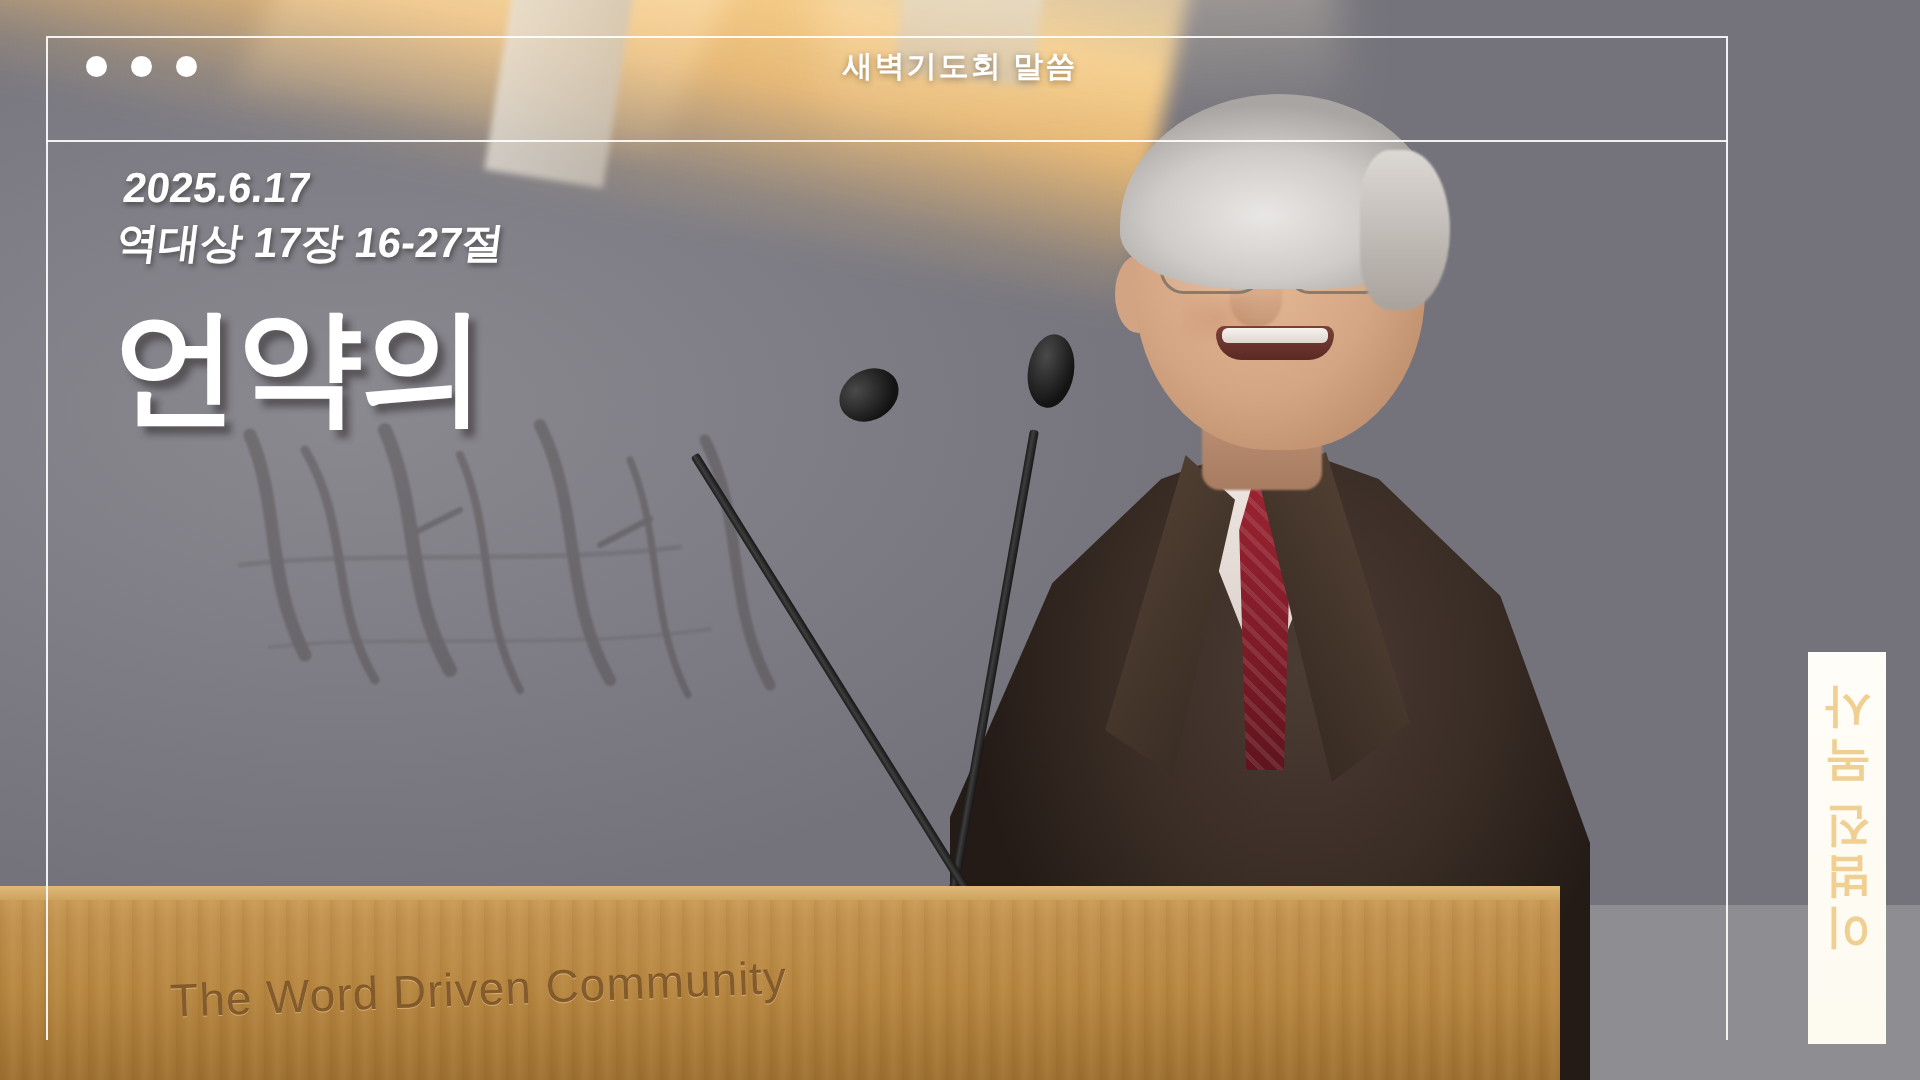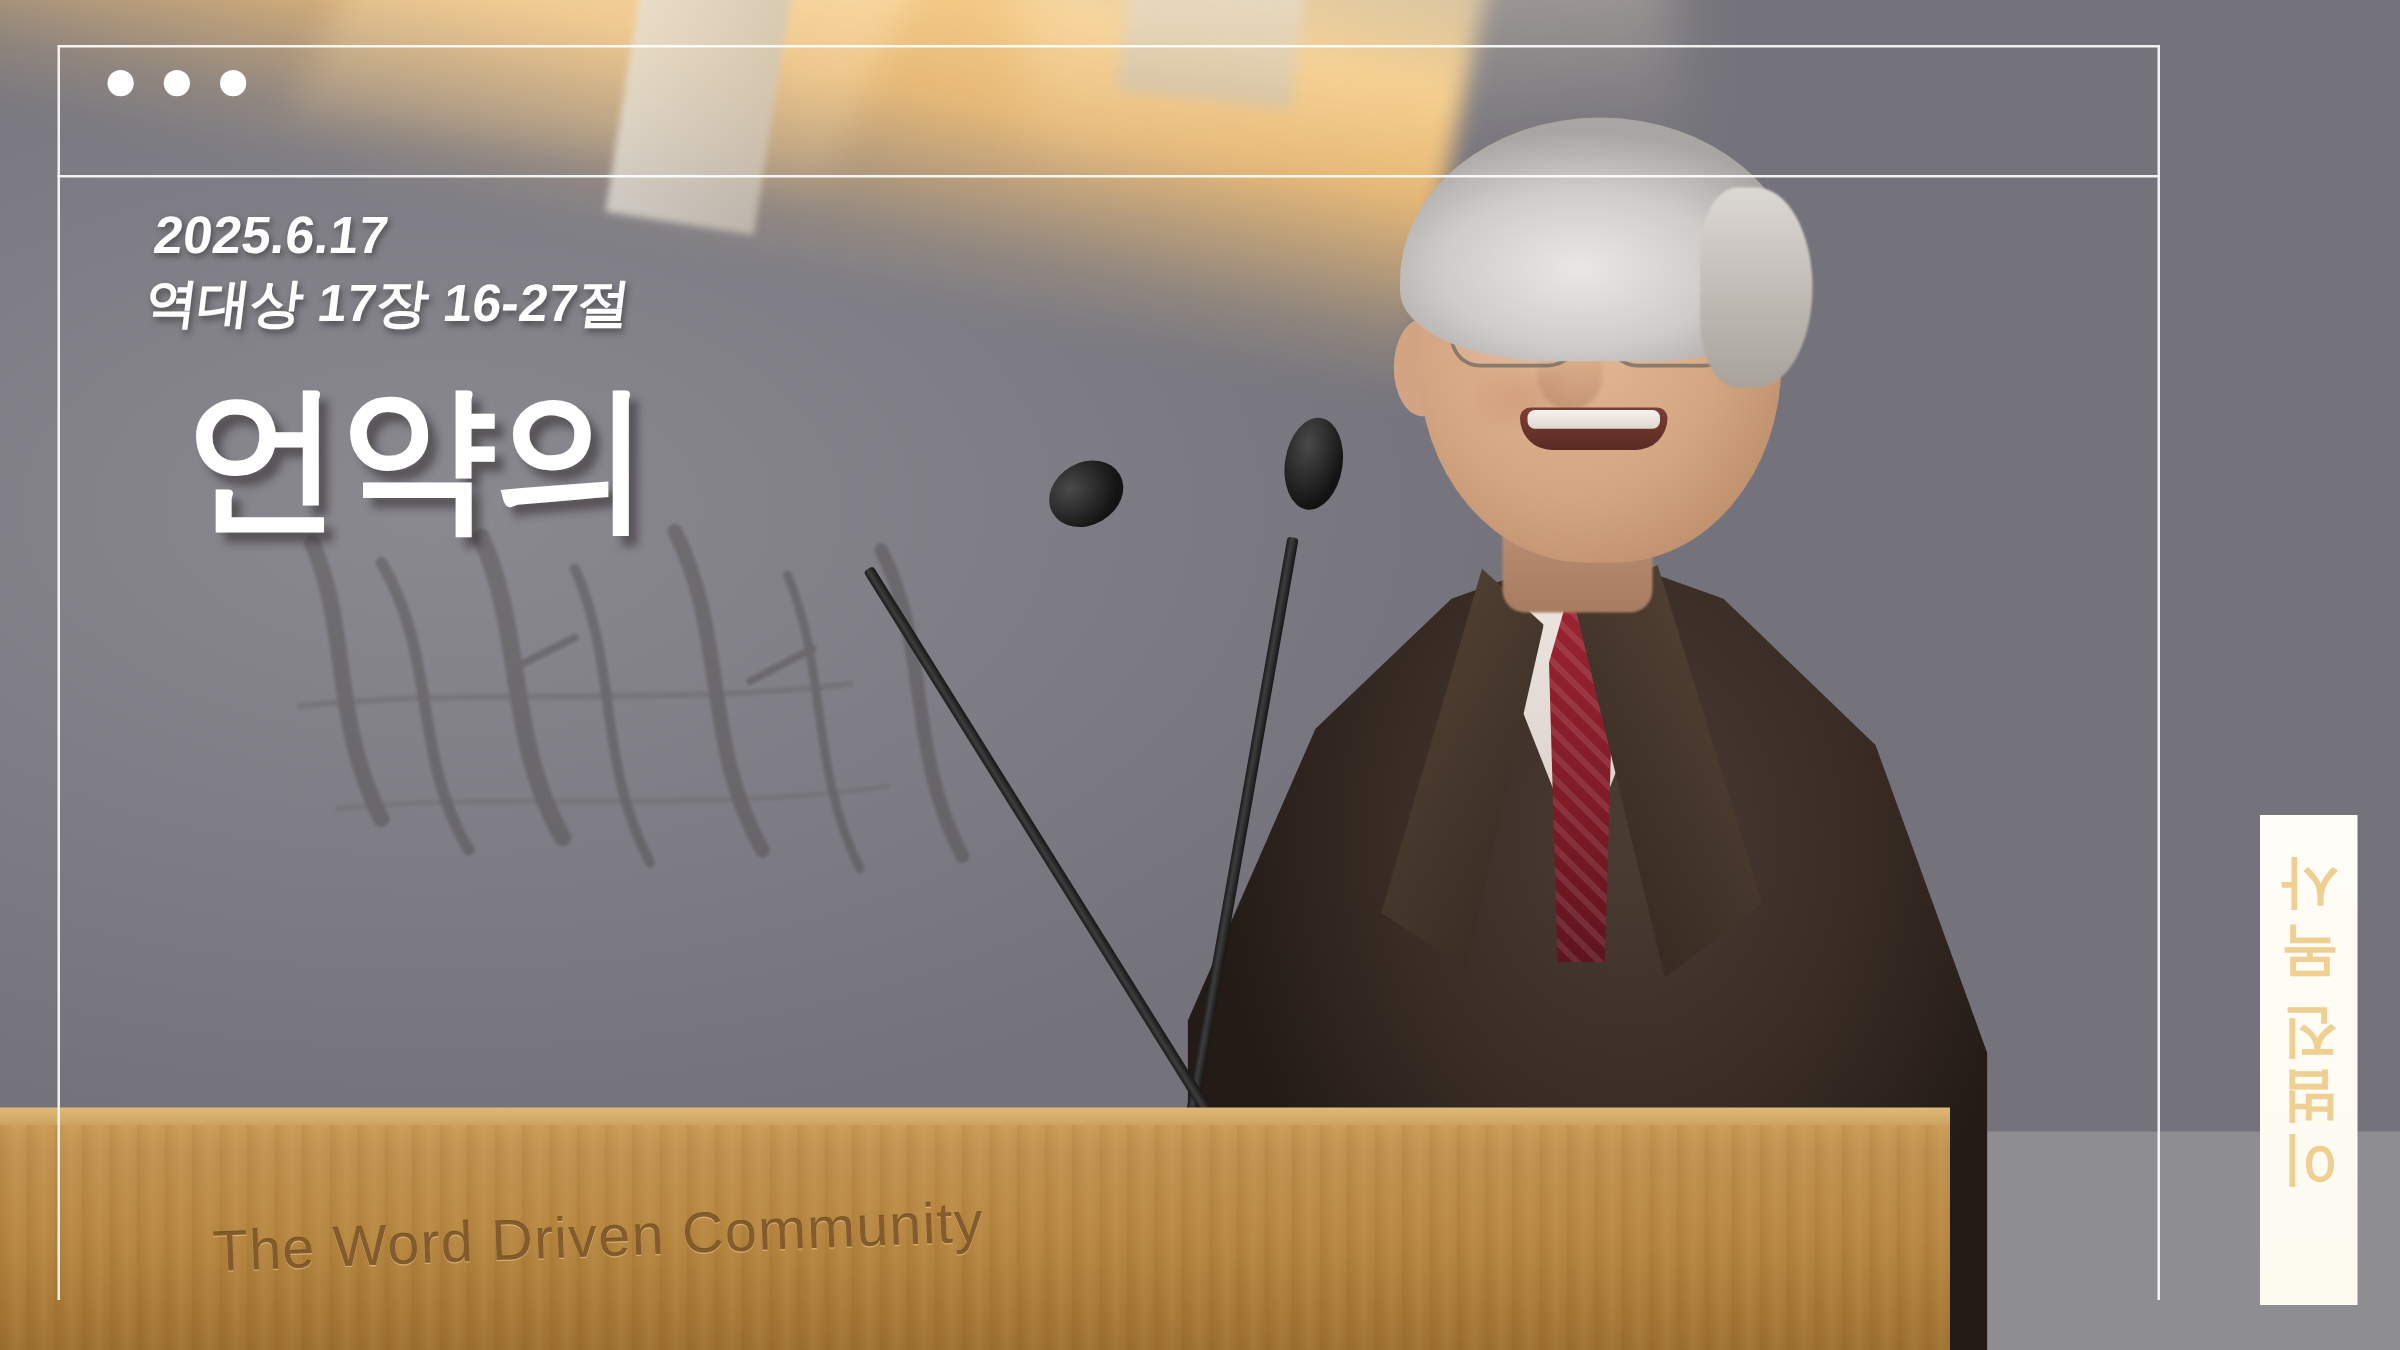--- a/index.html
+++ b/index.html
@@ -254,21 +254,21 @@
   .bigtitle {
     position:absolute; left:112px; top:295px;
     color:#fff;
     font-weight:900;
     font-size:126px;
     line-height:1.13;
     letter-spacing:-2px;
     text-shadow:7px 8px 7px rgba(35,30,30,.48);
     white-space:nowrap;
   }
-  .bigtitle div { display:block;margin-left:35px; }
+  .bigtitle div { display:block; }
 
   
   .namepanel {
     position:absolute; right:34px; top:652px;
     width:78px; height:392px;
     background:linear-gradient(180deg,#fffdf7,#fdfaf0);
     display:flex; align-items:center; justify-content:center;
   }
   .namepanel span {
     writing-mode:vertical-rl;
@@ -346,20 +346,21 @@
 
   <div class="frame"></div>
   <div class="frame-hr"></div>
 
   <div class="dots">
     <span class="dot"></span>
     <span class="dot"></span>
     <span class="dot"></span>
   </div>
 
+  <div class="header-title">새벽기도회 말씀</div>
 
   <div class="meta">
     <div>2025.6.17</div>
     <div>역대상 17장 16-27절</div>
   </div>
 
   <div class="bigtitle">
     <div>언약의</div>
   </div>
 

